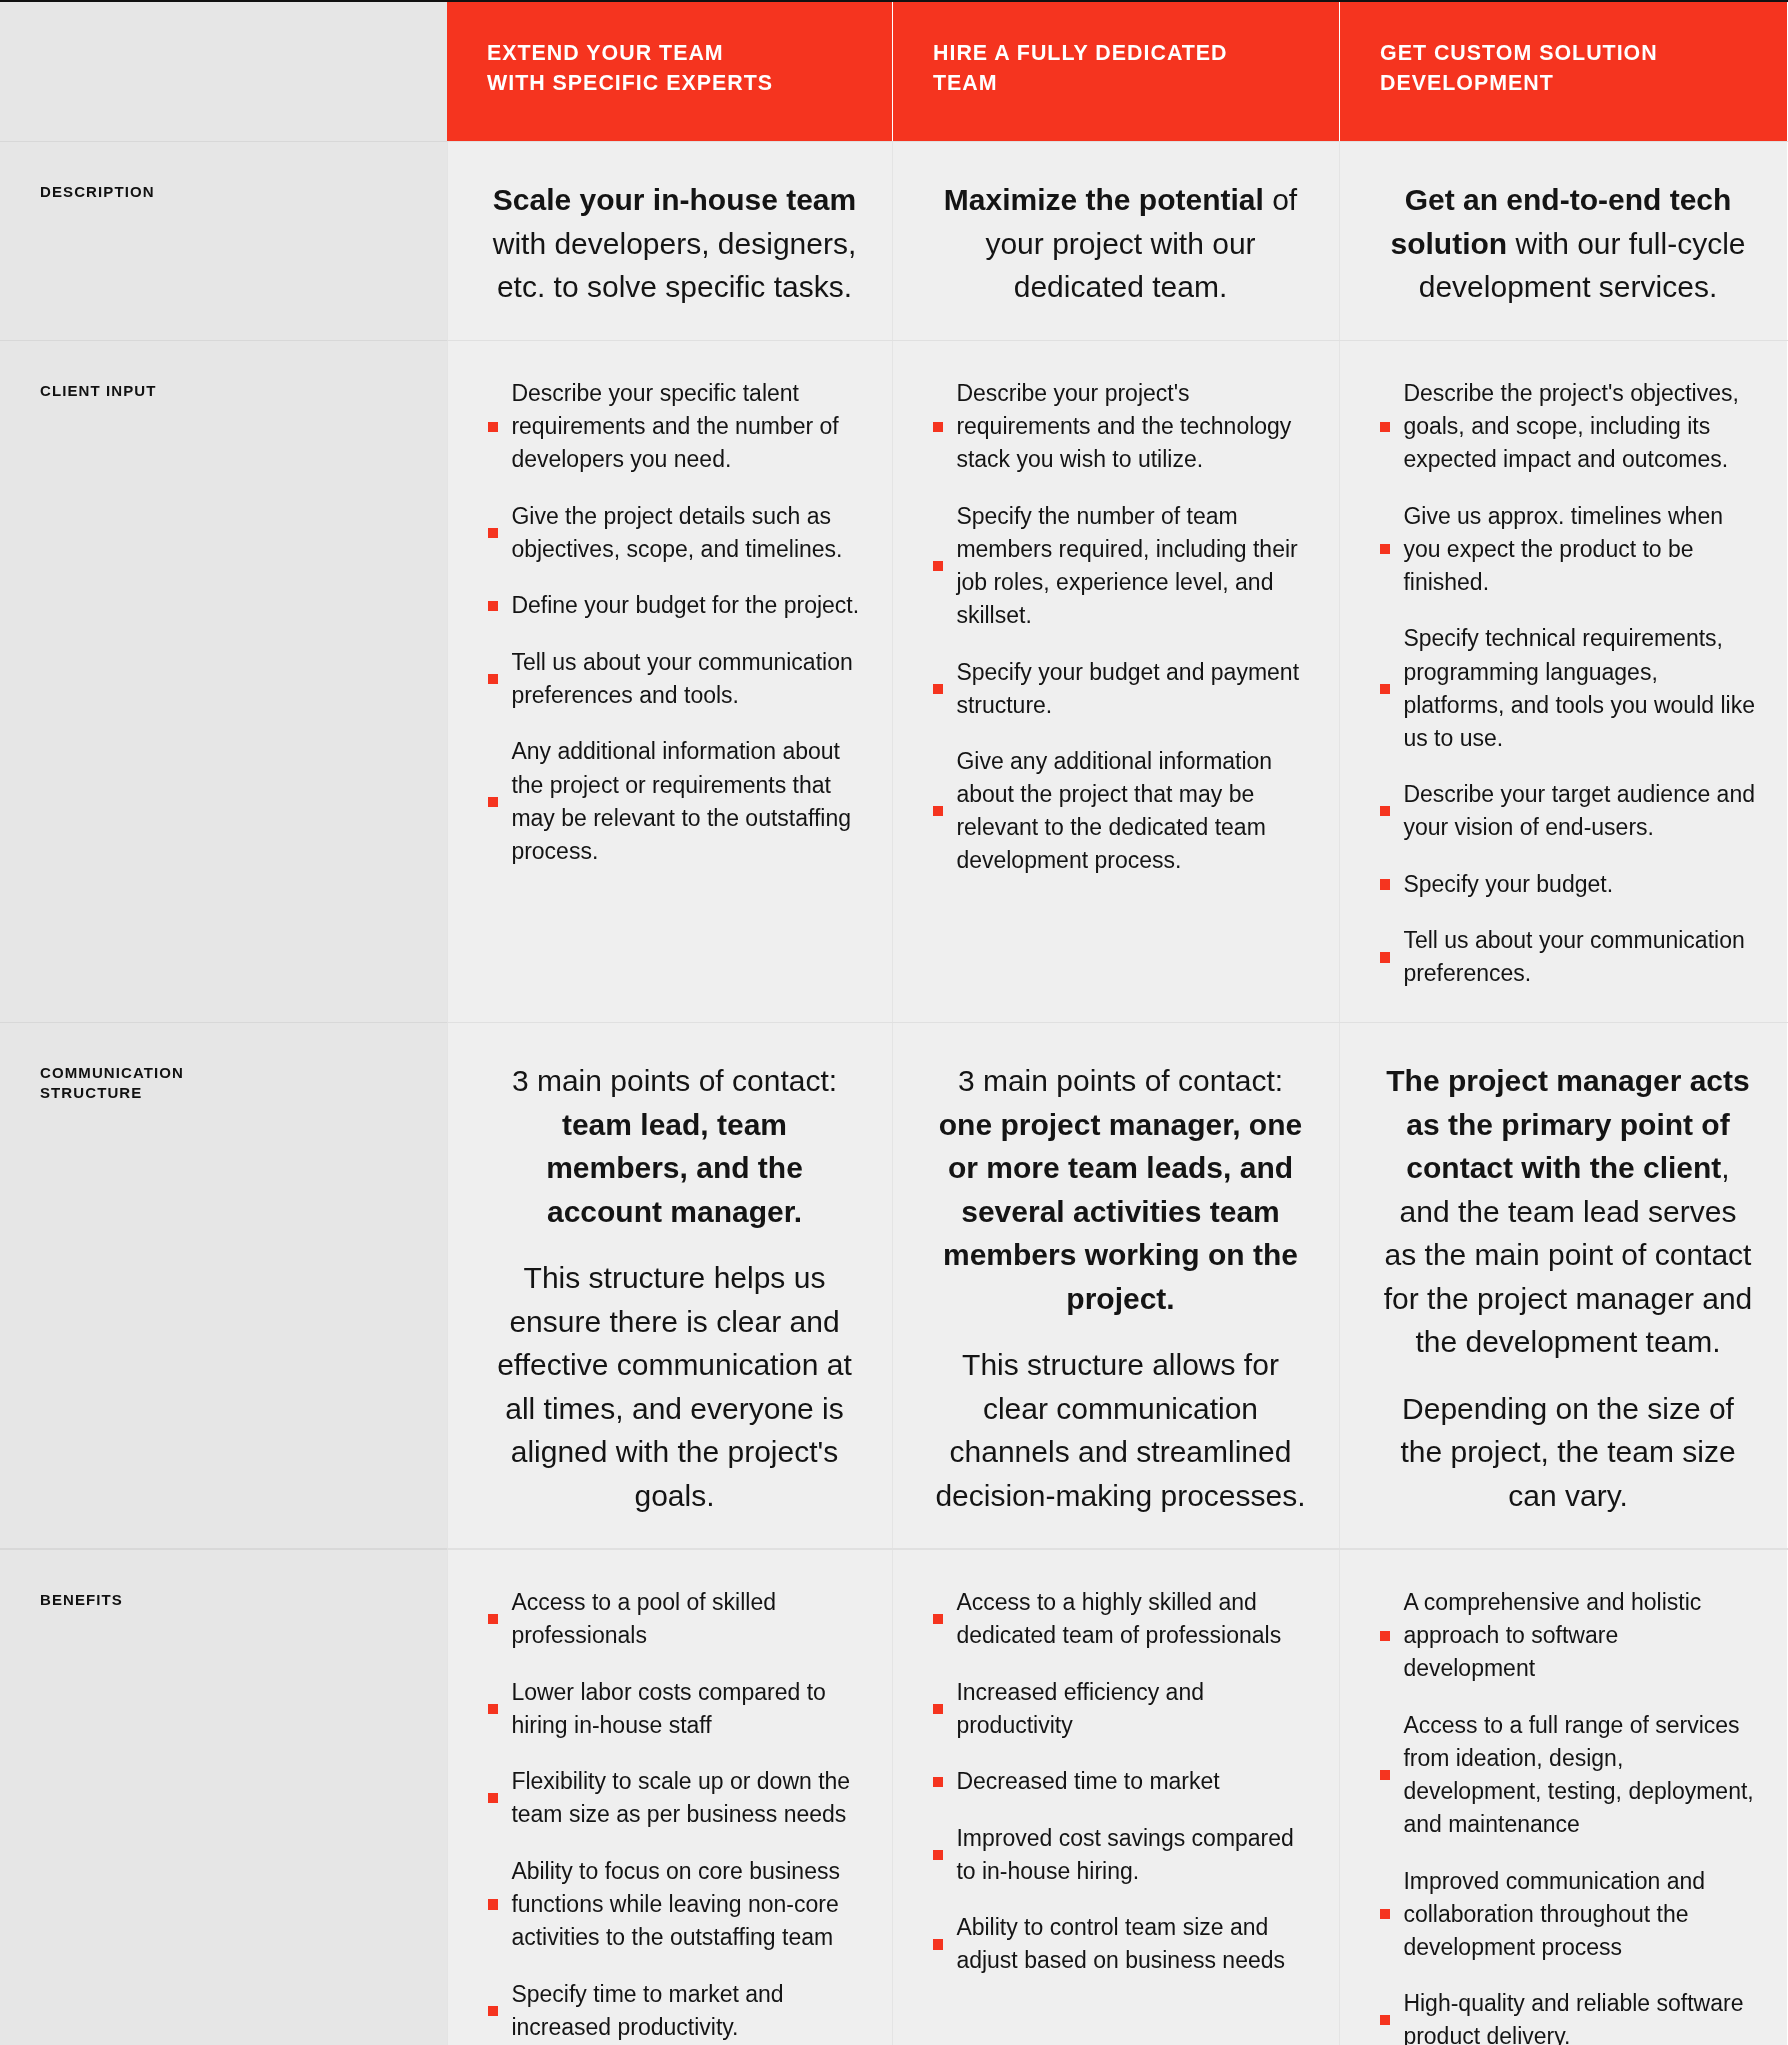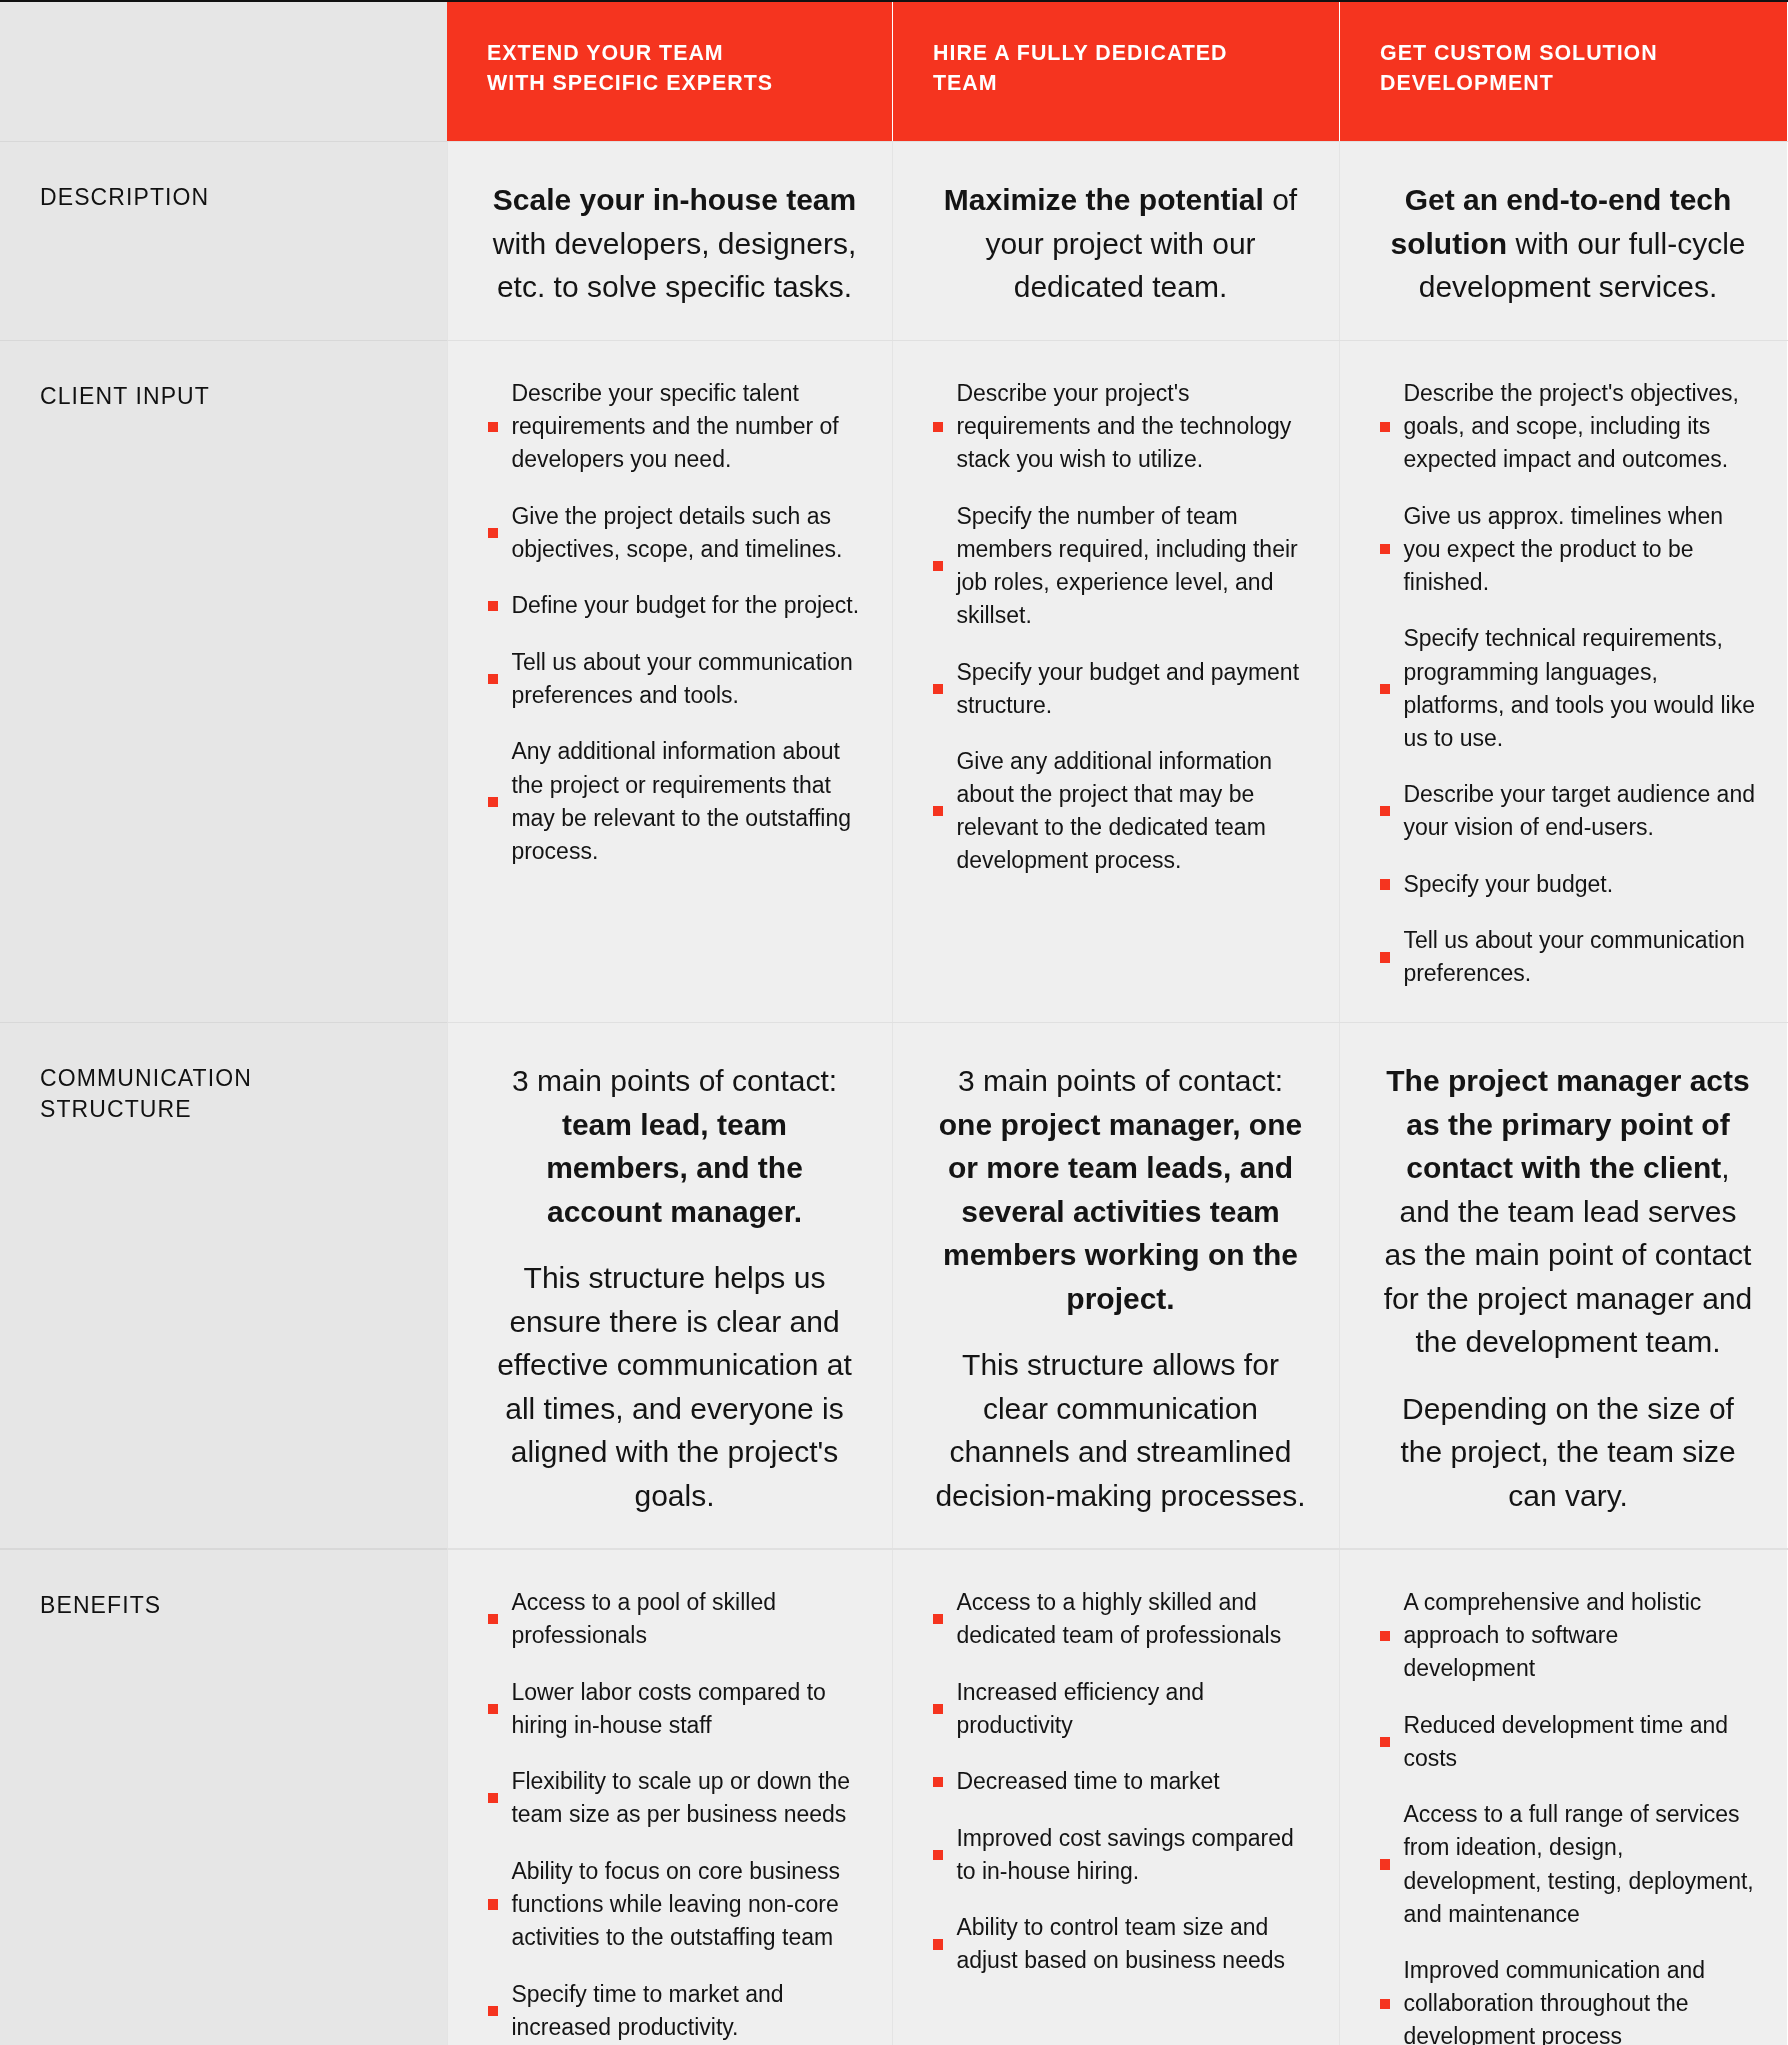--- a/index.html
+++ b/index.html
@@ -31,22 +31,22 @@
   }
 
   
   .label-col {
     background: #e6e6e6;
     padding: 40px 0 20.4px 40px;
   }
   .label-col.head { background: #e6e6e6; }
 
   .row-label {
-    font-size: 23px;
-    font-weight: 400;
+    font-size: 15px;
+    font-weight: 700;
     letter-spacing: 1.1px;
     line-height: 1.34;
     color: #111111;
     font-stretch: condensed;
     text-transform: uppercase;
   }
 
   
   .head-cell {
     background: #f5341f;
@@ -312,24 +312,20 @@
         </ul>
       </div>
       <div class="cell content-col">
         <ul class="bullets">
           <li>
             <span class="bullet-mark"></span>
             <span class="bullet-text">A comprehensive and holistic approach to software development</span>
           </li>
           <li>
             <span class="bullet-mark"></span>
-            <span class="bullet-text">Reduced development time and costs</span>
-          </li>
-          <li>
-            <span class="bullet-mark"></span>
             <span class="bullet-text">Access to a full range of services from ideation, design, development, testing, deployment, and maintenance</span>
           </li>
           <li>
             <span class="bullet-mark"></span>
             <span class="bullet-text">Improved communication and collaboration throughout the development process</span>
           </li>
           <li>
             <span class="bullet-mark"></span>
             <span class="bullet-text">High-quality and reliable software product delivery.</span>
           </li>

